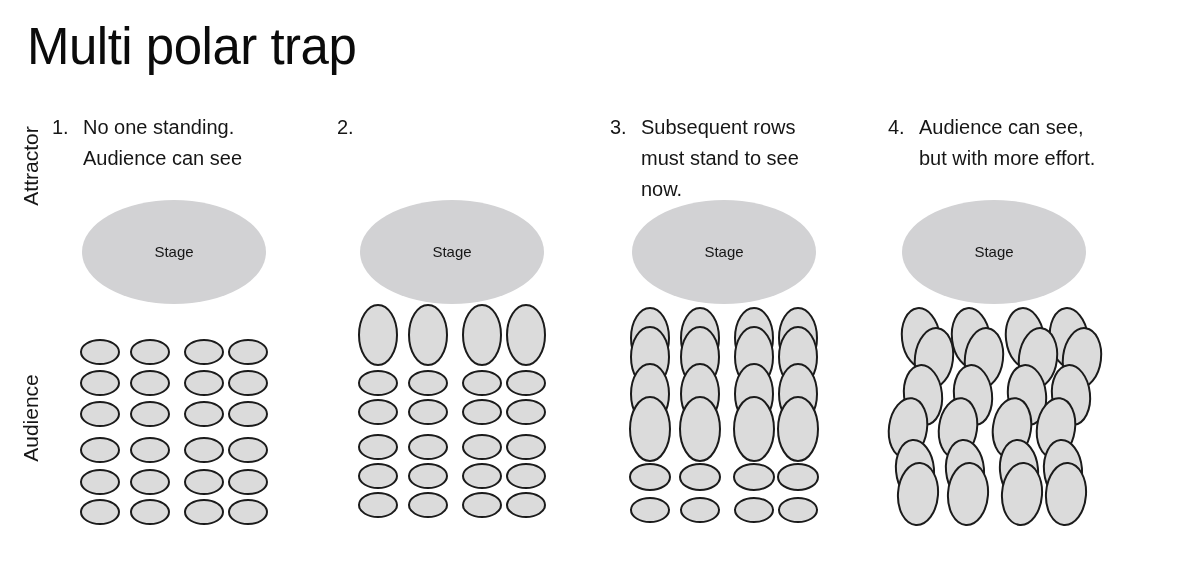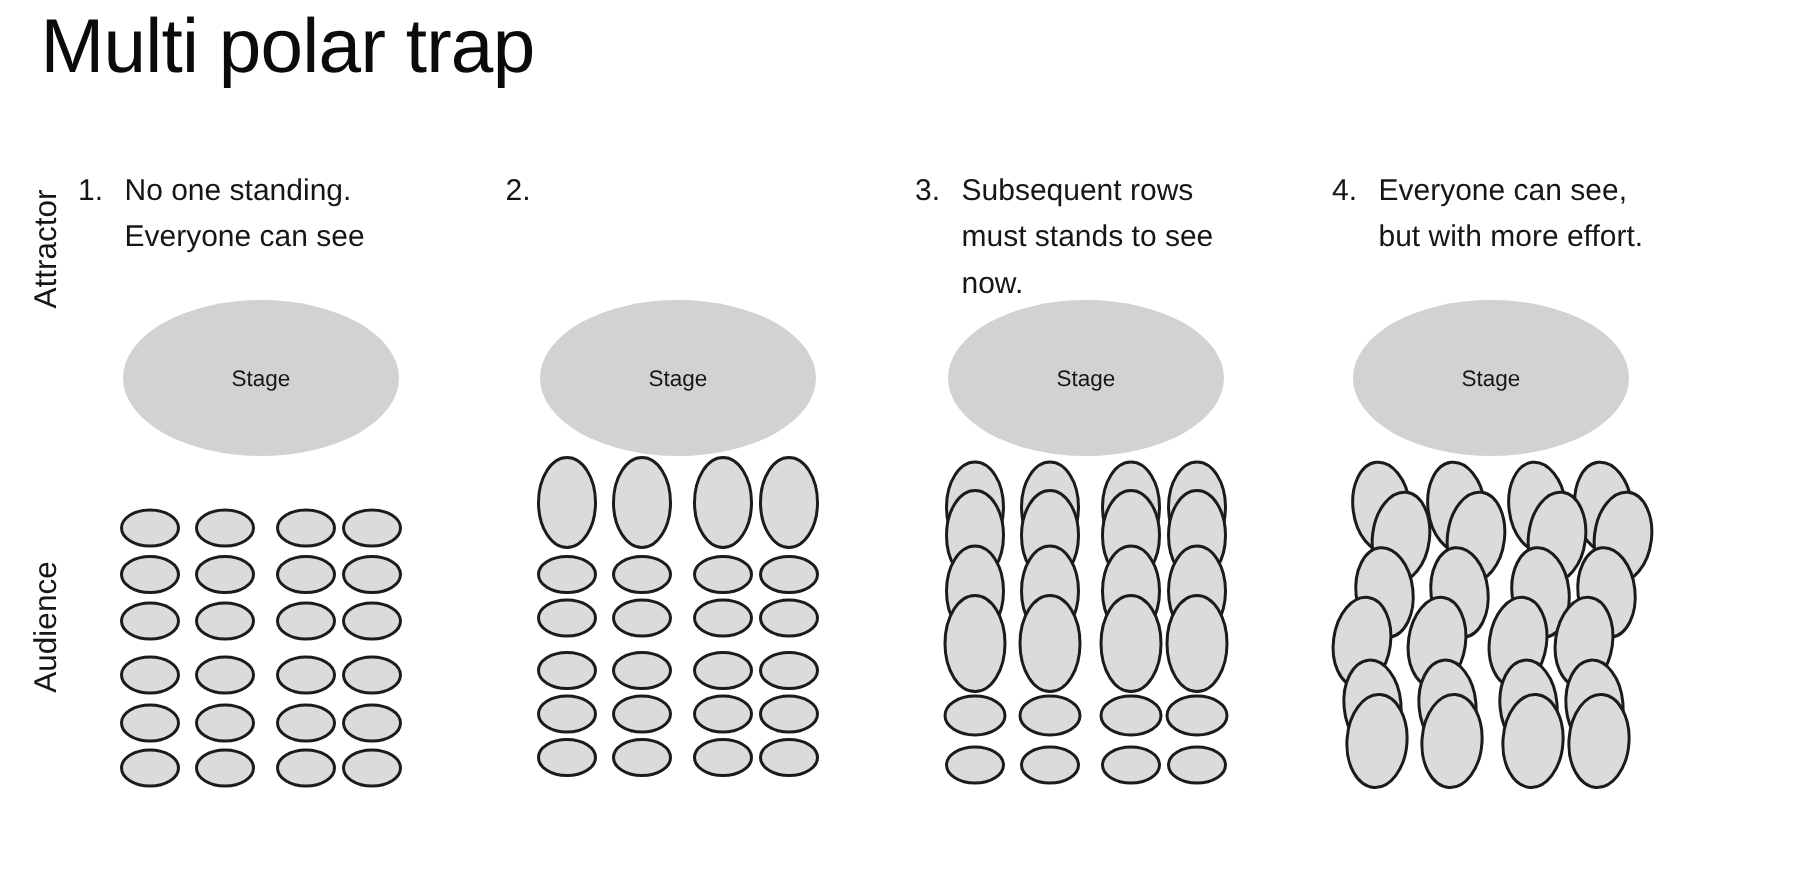--- a/index.html
+++ b/index.html
@@ -1,21 +1,21 @@
 <!DOCTYPE html>
 <html><head>
 <meta charset="utf-8">
 <style>
   html,body{margin:0;padding:0;}
   body{
     width:1200px;height:587px;position:relative;background:#ffffff;
     font-family:"Liberation Sans","DejaVu Sans",sans-serif;overflow:hidden;
   }
   .title{
-    position:absolute;left:27px;top:2px;font-size:51px;line-height:1.15;
+    position:absolute;left:27px;top:18px;font-size:51px;line-height:1.15;
     color:#0b0b0b;letter-spacing:-0.5px;font-weight:400;
   }
   .vlabel{
     position:absolute;font-size:21px;color:#161616;white-space:nowrap;
     transform:translate(-50%,-50%) rotate(-90deg);
   }
   .vlabel.attractor{left:31px;top:166px;}
   .vlabel.audience{left:31px;top:418px;}
   .panel{position:absolute;top:0;width:300px;height:587px;}
   .panel.p1{left:24px;}
@@ -39,21 +39,21 @@
 
 <div class="title">Multi polar trap</div>
 
 <div class="vlabel attractor">Attractor</div>
 <div class="vlabel audience">Audience</div>
 
 <div class="panel p1">
   <div class="caption">
     <span class="num">1.</span>
     <span class="lines">No one standing.
-Everyone can see</span>
+Audience can see</span>
   </div>
   <svg class="fig" width="300" height="345">
       <ellipse cx="150" cy="57" rx="92" ry="52" fill="#d2d2d4"></ellipse>
       <text x="150" y="62" text-anchor="middle" font-size="15" fill="#161616">Stage</text>
       <ellipse cx="76" cy="157" rx="19" ry="12" fill="#dbdbdb" stroke="#1b1b1b" stroke-width="2"></ellipse>
       <ellipse cx="126" cy="157" rx="19" ry="12" fill="#dbdbdb" stroke="#1b1b1b" stroke-width="2"></ellipse>
       <ellipse cx="180" cy="157" rx="19" ry="12" fill="#dbdbdb" stroke="#1b1b1b" stroke-width="2"></ellipse>
       <ellipse cx="224" cy="157" rx="19" ry="12" fill="#dbdbdb" stroke="#1b1b1b" stroke-width="2"></ellipse>
       <ellipse cx="76" cy="188" rx="19" ry="12" fill="#dbdbdb" stroke="#1b1b1b" stroke-width="2"></ellipse>
       <ellipse cx="126" cy="188" rx="19" ry="12" fill="#dbdbdb" stroke="#1b1b1b" stroke-width="2"></ellipse>
@@ -109,21 +109,21 @@
       <ellipse cx="126" cy="310" rx="19" ry="12" fill="#dbdbdb" stroke="#1b1b1b" stroke-width="2"></ellipse>
       <ellipse cx="180" cy="310" rx="19" ry="12" fill="#dbdbdb" stroke="#1b1b1b" stroke-width="2"></ellipse>
       <ellipse cx="224" cy="310" rx="19" ry="12" fill="#dbdbdb" stroke="#1b1b1b" stroke-width="2"></ellipse>
     </svg>
 </div>
 
 <div class="panel p3">
   <div class="caption">
     <span class="num">3.</span>
     <span class="lines">Subsequent rows
-must stands to see
+must stand to see
 now.</span>
   </div>
   <svg class="fig" width="300" height="345">
       <ellipse cx="150" cy="57" rx="92" ry="52" fill="#d2d2d4"></ellipse>
       <text x="150" y="62" text-anchor="middle" font-size="15" fill="#161616">Stage</text>
       <ellipse cx="76" cy="143" rx="19" ry="30" fill="#dbdbdb" stroke="#1b1b1b" stroke-width="2"></ellipse>
       <ellipse cx="126" cy="143" rx="19" ry="30" fill="#dbdbdb" stroke="#1b1b1b" stroke-width="2"></ellipse>
       <ellipse cx="180" cy="143" rx="19" ry="30" fill="#dbdbdb" stroke="#1b1b1b" stroke-width="2"></ellipse>
       <ellipse cx="224" cy="143" rx="19" ry="30" fill="#dbdbdb" stroke="#1b1b1b" stroke-width="2"></ellipse>
       <ellipse cx="76" cy="162" rx="19" ry="30" fill="#dbdbdb" stroke="#1b1b1b" stroke-width="2"></ellipse>
@@ -145,21 +145,21 @@
       <ellipse cx="76" cy="315" rx="19" ry="12" fill="#dbdbdb" stroke="#1b1b1b" stroke-width="2"></ellipse>
       <ellipse cx="126" cy="315" rx="19" ry="12" fill="#dbdbdb" stroke="#1b1b1b" stroke-width="2"></ellipse>
       <ellipse cx="180" cy="315" rx="19" ry="12" fill="#dbdbdb" stroke="#1b1b1b" stroke-width="2"></ellipse>
       <ellipse cx="224" cy="315" rx="19" ry="12" fill="#dbdbdb" stroke="#1b1b1b" stroke-width="2"></ellipse>
     </svg>
 </div>
 
 <div class="panel p4">
   <div class="caption">
     <span class="num">4.</span>
-    <span class="lines">Everyone can see,
+    <span class="lines">Audience can see,
 but with more effort.</span>
   </div>
   <svg class="fig" width="300" height="345">
       <ellipse cx="150" cy="57" rx="92" ry="52" fill="#d2d2d4"></ellipse>
       <text x="150" y="62" text-anchor="middle" font-size="15" fill="#161616">Stage</text>
       <ellipse cx="77" cy="143" rx="19" ry="30" fill="#dbdbdb" stroke="#1b1b1b" stroke-width="2" transform="rotate(-7 77 143)"></ellipse>
       <ellipse cx="127" cy="143" rx="19" ry="30" fill="#dbdbdb" stroke="#1b1b1b" stroke-width="2" transform="rotate(-7 127 143)"></ellipse>
       <ellipse cx="181" cy="143" rx="19" ry="30" fill="#dbdbdb" stroke="#1b1b1b" stroke-width="2" transform="rotate(-7 181 143)"></ellipse>
       <ellipse cx="225" cy="143" rx="19" ry="30" fill="#dbdbdb" stroke="#1b1b1b" stroke-width="2" transform="rotate(-7 225 143)"></ellipse>
       <ellipse cx="90" cy="163" rx="19" ry="30" fill="#dbdbdb" stroke="#1b1b1b" stroke-width="2" transform="rotate(7 90 163)"></ellipse>

